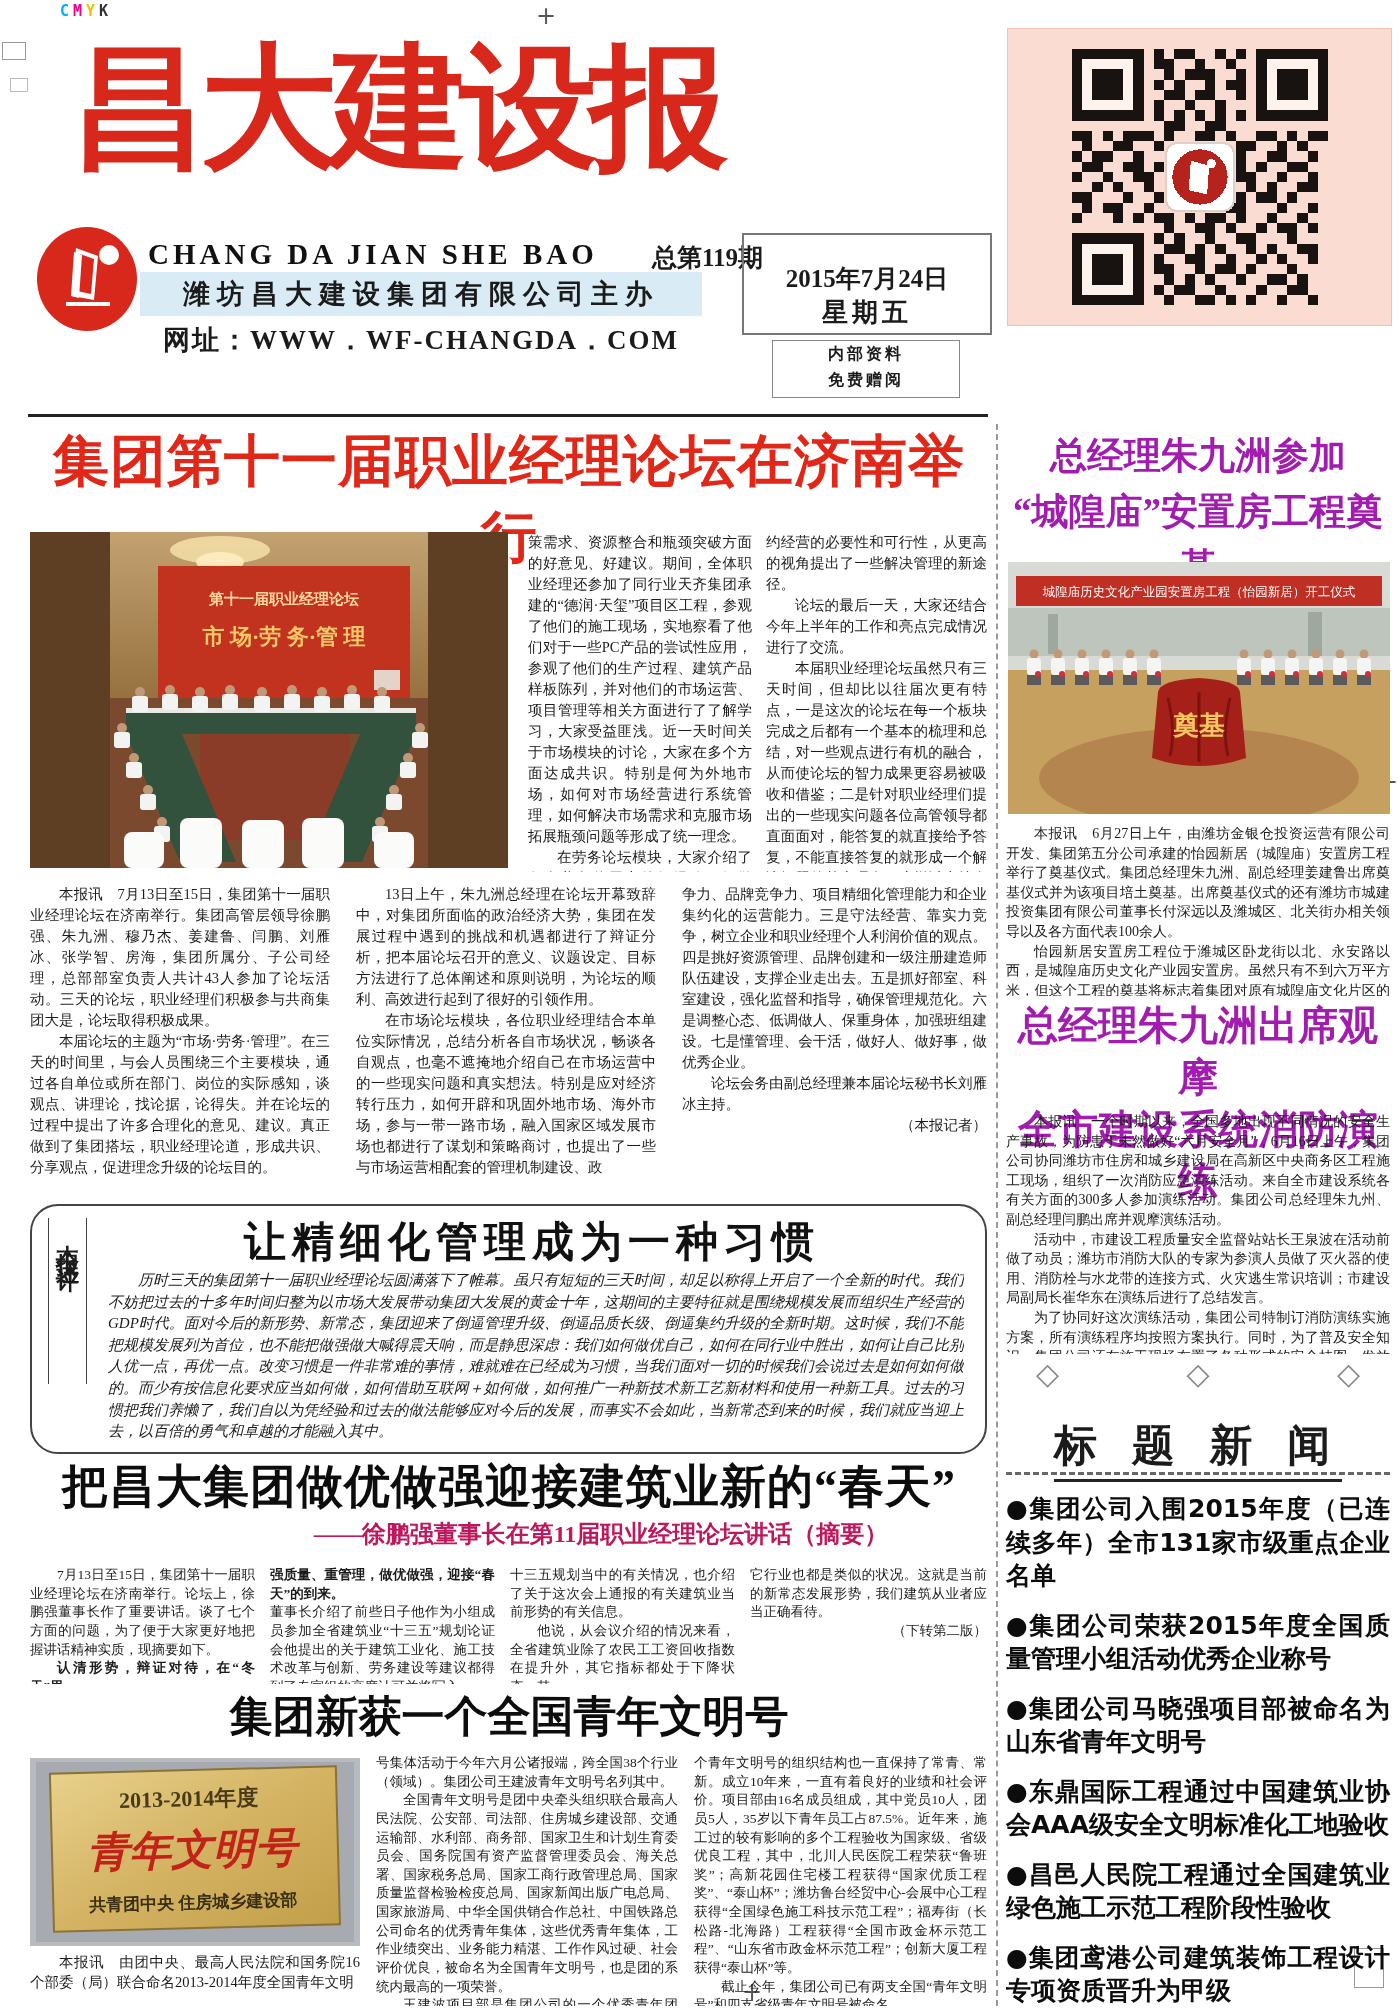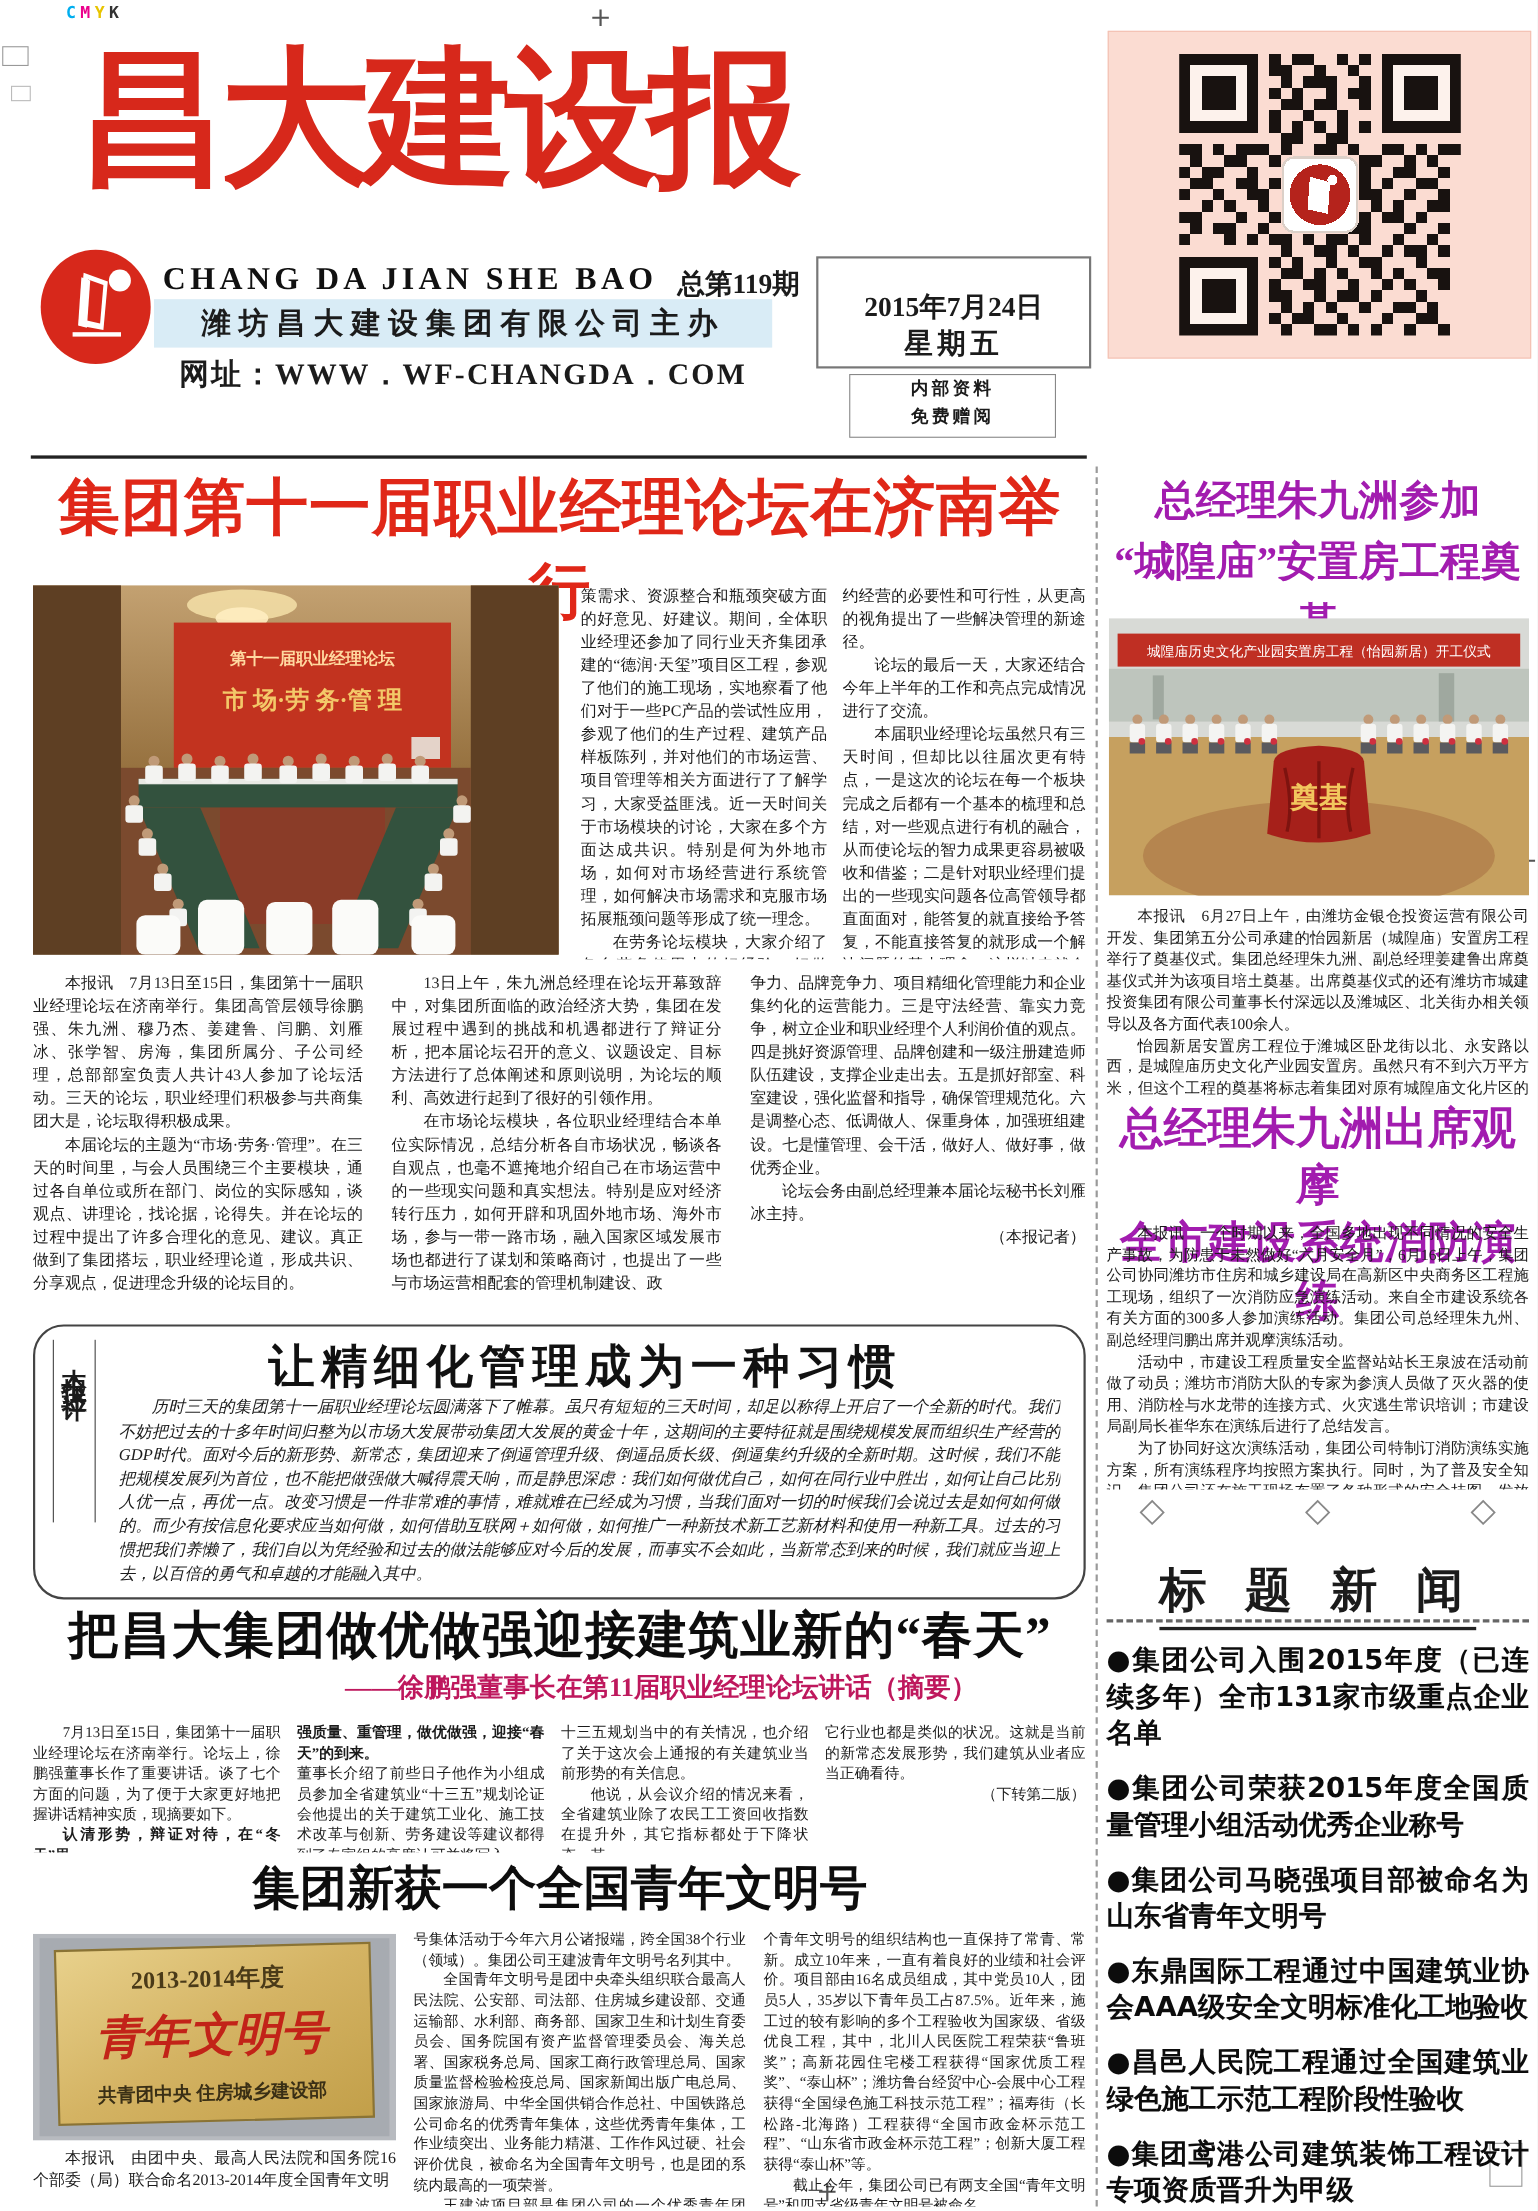--- a/index.html
+++ b/index.html
@@ -12,21 +12,21 @@
   .cmyk span:nth-child(3){color:#e8c400}.cmyk span:nth-child(4){color:#333}
   .regsq{left:2px;top:42px;width:22px;height:16px;border:1px solid #999;}
   .regsq2{left:10px;top:78px;width:16px;height:12px;border:1px solid #bbb;}
   .plus{color:#555;font-size:24px;font-family:"DejaVu Sans",sans-serif;}
   .cornerbox{left:1354px;top:1948px;width:28px;height:38px;border:1px solid #999;}
   
   .paper-title{left:70px;top:18px;width:680px;font-family:"DejaVu Sans",sans-serif;
                font-size:138px;line-height:1.3;font-weight:900;color:#d7281b;letter-spacing:-8px;
                transform:scaleY(.98);white-space:nowrap;}
   .pinyin{left:148px;top:238px;font-size:29px;font-weight:bold;letter-spacing:4px;color:#111;}
-  .issue{left:616px;top:241px;font-size:25px;font-weight:bold;}
+  .issue{left:652px;top:241px;font-size:25px;font-weight:bold;}
   .logo-wrap{left:36px;top:226px;width:102px;height:106px;}
   .org-bar{left:140px;top:272px;width:562px;height:44px;background:#d9ecf6;
            font-size:27px;font-weight:bold;letter-spacing:7px;text-align:center;line-height:44px;}
   .website{left:140px;top:322px;width:562px;text-align:center;font-size:27px;font-weight:bold;letter-spacing:2px;}
   .date-box{left:742px;top:233px;width:246px;height:98px;border:2px solid #777;text-align:center;}
   .date-box .d1{font-size:25px;margin-top:27px;font-weight:bold;}
   .date-box .d2{font-size:26px;font-weight:bold;letter-spacing:4px;}
   .info-box{left:772px;top:340px;width:186px;height:56px;border:1px solid #888;text-align:center;}
   .info-box div{font-size:16px;line-height:26px;font-weight:bold;letter-spacing:3px;}
   .qr-panel{left:1007px;top:28px;width:383px;height:296px;background:#fbdcd2;border:1px solid #f3c0b2;}

